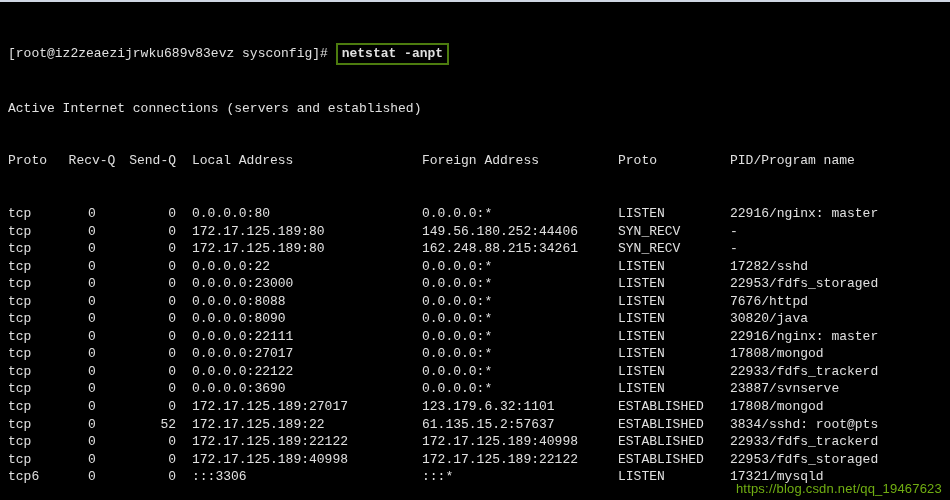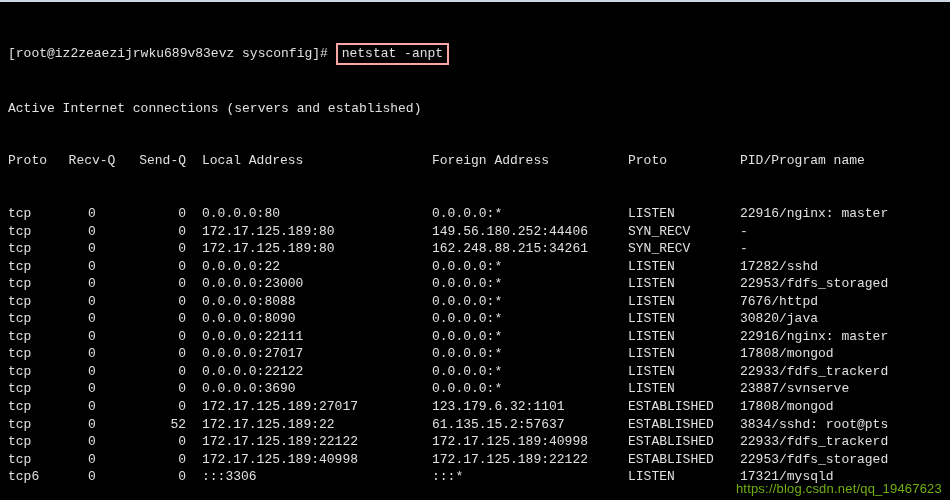--- a/index.html
+++ b/index.html
@@ -14,30 +14,31 @@
     overflow: hidden;
     border-top: 2px solid #cfd6e3;
   }
   .terminal {
     padding: 6px 8px;
     line-height: 1.35;
     white-space: pre;
   }
   .prompt-line { color: #e0e0e0; }
   .cmd-box {
-    border: 2px solid #fca5a5;
+    border: 2px solid #4d7c0f;
     padding: 0 4px;
     display: inline-block;
+    font-weight: bold;
   }
   .header-row, .row {
     display: block;
   }
   .c-proto   { display:inline-block; width: 56px; }
   .c-recvq   { display:inline-block; width: 56px; text-align:center; }
-  .c-sendq   { display:inline-block; width: 56px; text-align:right;margin-left:10px; }
+  .c-sendq   { display:inline-block; width: 56px; text-align:right; }
   .c-local   { display:inline-block; width: 220px; padding-left: 16px;}
   .c-foreign { display:inline-block; width: 196px; margin-left: 26px; }
   .c-state   { display:inline-block; width: 112px; }
   .c-pid     { display:inline-block; }
   .watermark {
     position: absolute;
     right: 8px;
     bottom: 4px;
     color: #84cc16;
     font-family: Arial, sans-serif;

